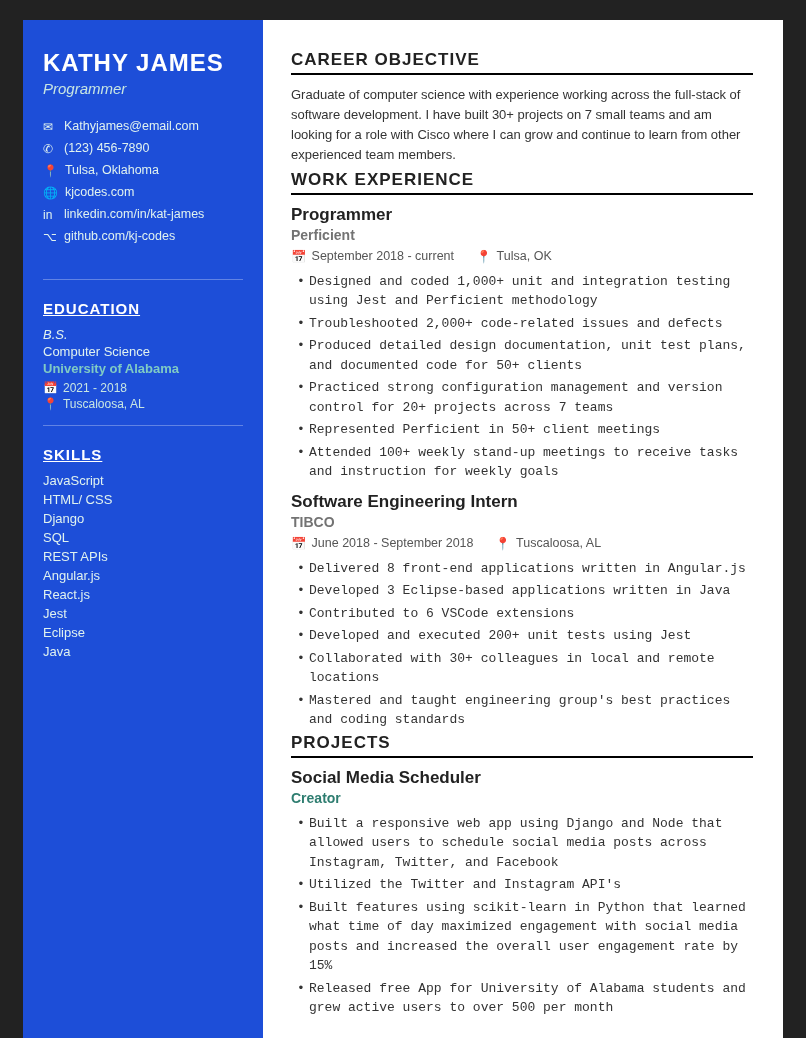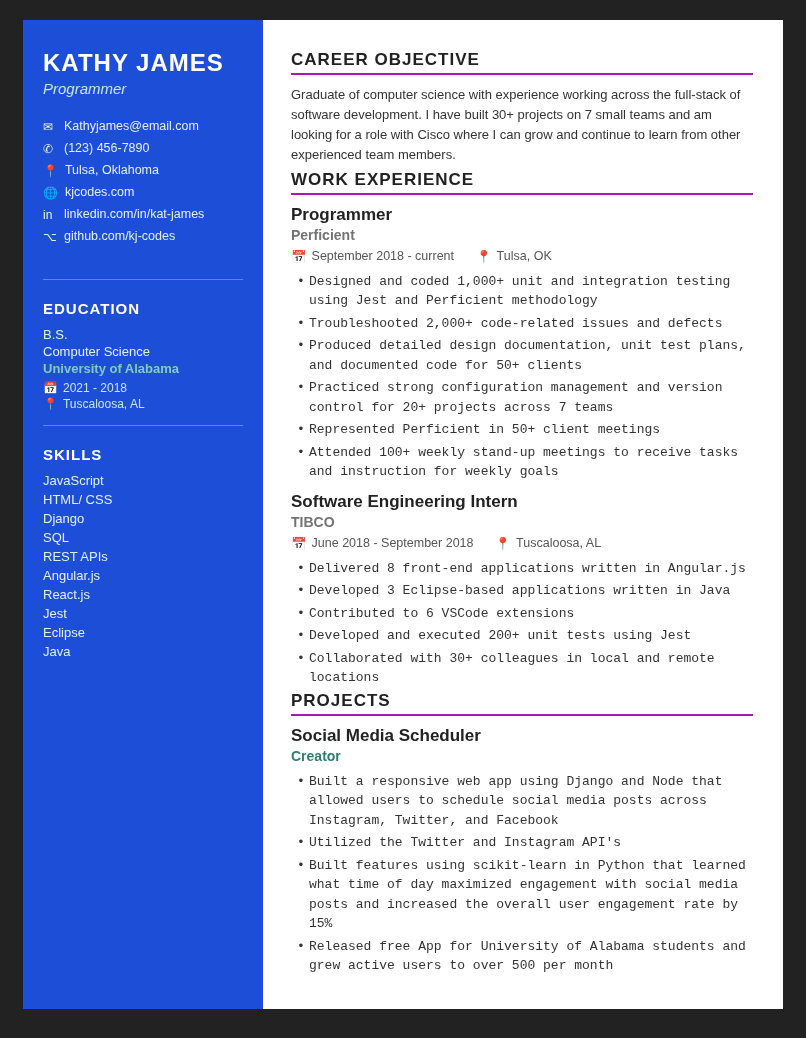--- a/index.html
+++ b/index.html
@@ -64,25 +64,27 @@
       border: none;
       border-top: 1px solid rgba(255,255,255,0.3);
       margin: 0 0 20px 0;
     }
     .sidebar-section-title {
       font-size: 15px;
       font-weight: 900;
       color: #fff;
       letter-spacing: 1px;
       margin-bottom: 10px;
+      text-decoration: underline;
     }
     .edu-degree {
       font-size: 13px;
       color: #e0f2ef;
       margin-bottom: 2px;
+      font-style: italic;
     }
     .edu-major {
       font-size: 13px;
       color: #e0f2ef;
       margin-bottom: 2px;
     }
     .edu-school {
       font-size: 13px;
       color: #80cbc4;
       font-weight: bold;
@@ -115,21 +117,21 @@
     
     .main {
       flex: 1;
       padding: 30px 30px 30px 28px;
     }
     .section-header {
       font-size: 17px;
       font-weight: 900;
       letter-spacing: 1px;
       color: #222;
-      border-bottom: 2px solid #a21caf;
+      border-bottom: 2px solid #000000;
       padding-bottom: 3px;
       margin-bottom: 10px;
       margin-top: 22px;
       text-transform: uppercase;
     }
     .section-header:first-child {
       margin-top: 0;
     }
     .career-obj-text {
       font-size: 13px;
@@ -313,20 +315,21 @@
             <span>📍</span>
             <span>Tuscaloosa, AL</span>
           </div>
         </div>
         <ul class="bullet-list">
           <li>Delivered 8 front-end applications written in Angular.js</li>
           <li>Developed 3 Eclipse-based applications written in Java</li>
           <li>Contributed to 6 VSCode extensions</li>
           <li>Developed and executed 200+ unit tests using Jest</li>
           <li>Collaborated with 30+ colleagues in local and remote locations</li>
+          <li>Mastered and taught engineering group's best practices and coding standards</li>
         </ul>
       </div>
     </div>
 
     <div>
       <div class="section-header">PROJECTS</div>
 
       <div>
         <div class="project-title">Social Media Scheduler</div>
         <div class="project-role">Creator</div>

